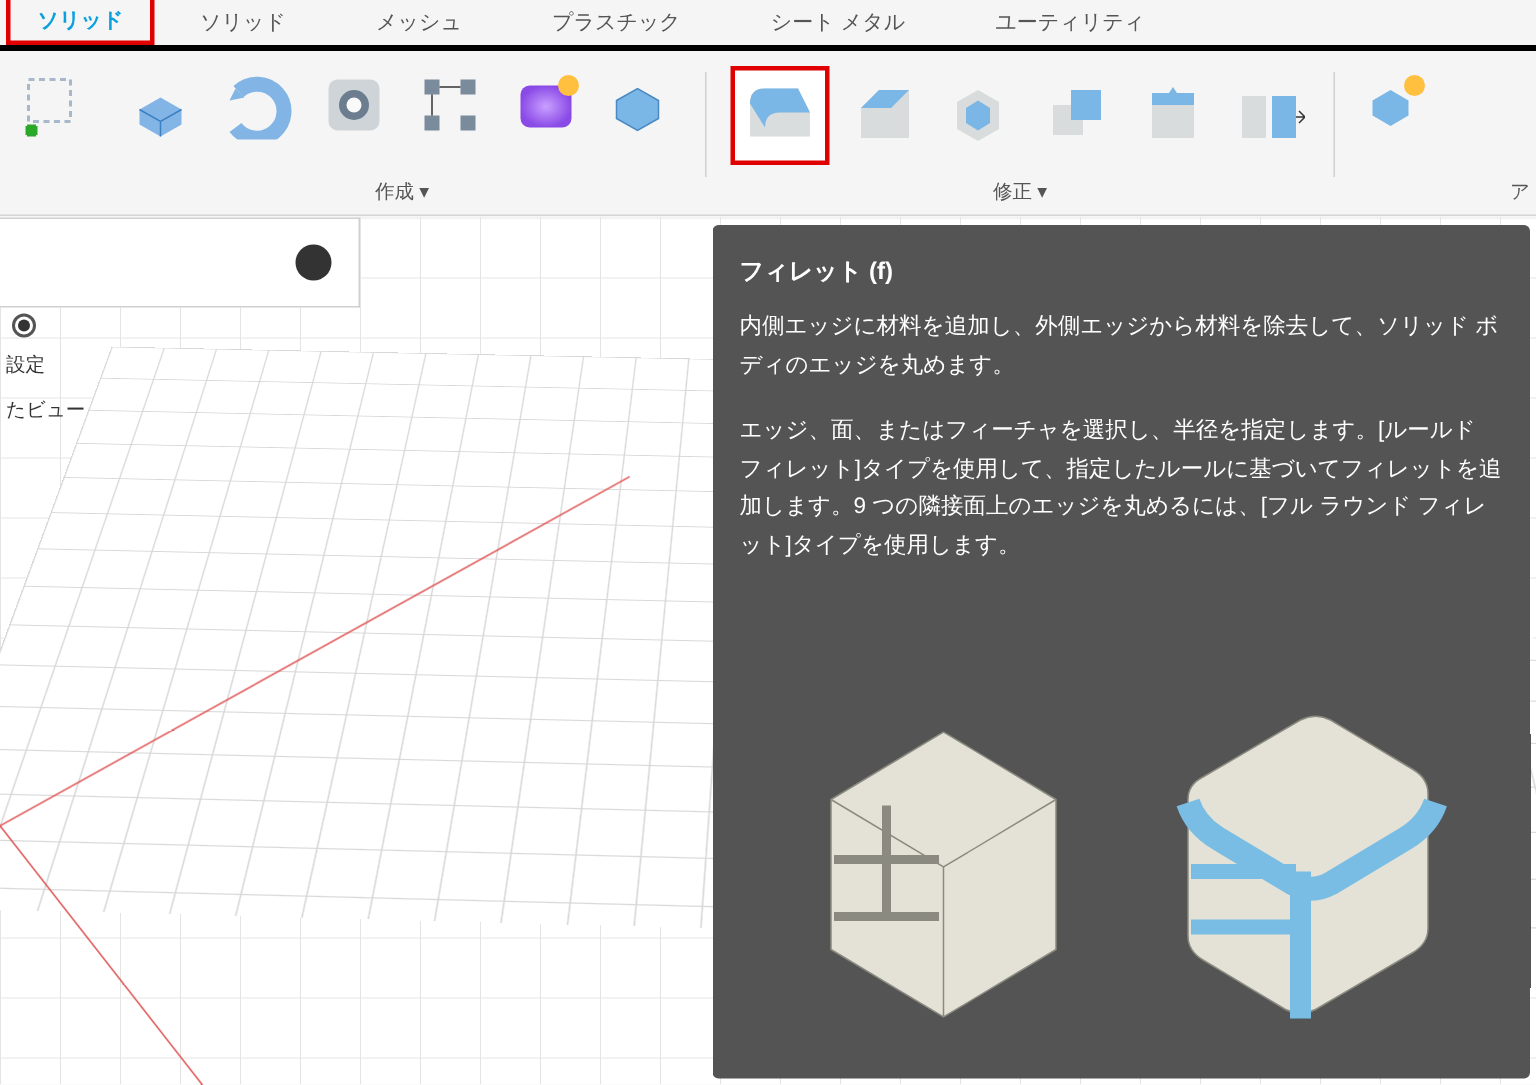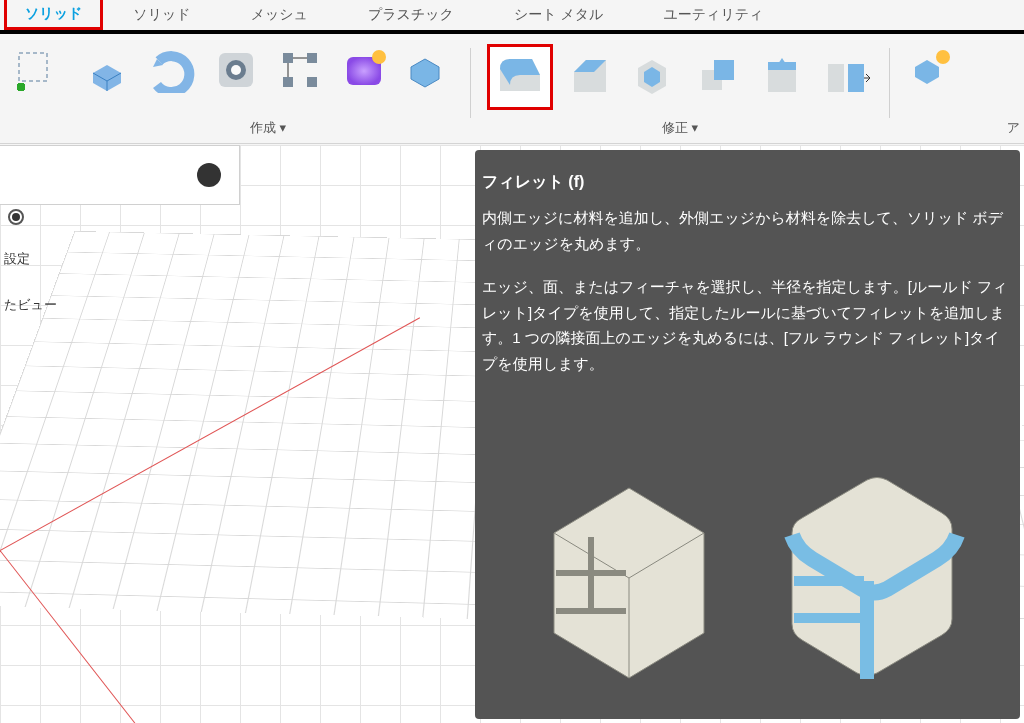--- a/index.html
+++ b/index.html
@@ -94,21 +94,21 @@
     background: #333;
   }
   .side-items {
     position: absolute;
     left: 0; top: 205px;
     width: 62px;
     font-size: 13px;
     color: #333;
   }
   .side-items div {
-    padding: 6px 4px; border-bottom: 0; margin-top: 16px;
+    padding: 6px 4px; border-bottom: 0;
   }
   .radio-dot {
     width: 16px; height:16px; border-radius:50%;
     border:2px solid #555; display:inline-block;
     margin: 4px 0 0 8px;
   }
   .radio-dot::after{
     content:""; width:8px;height:8px;border-radius:50%;
     background:#333; display:block; margin:2px;
   }
@@ -145,21 +145,21 @@
   }
 
   
   .tooltip {
     position: absolute;
     left: 475px; top: 150px;
     right: 4px;
     bottom: 4px;
     background: #545454;
     color: #fff;
-    padding: 18px 7px;
+    padding: 18px 18px;
     border-radius: 4px;
     font-size: 15px;
     line-height: 1.7;
   }
   .tooltip h3 {
     font-size: 16px; font-weight: 600;
     margin-bottom: 10px;
   }
   .tooltip .blurb { margin-bottom: 18px; }
   .tooltip-imgs {
@@ -323,21 +323,21 @@
 </div>
 <div class="side-items">
   <span class="radio-dot"></span>
   <div>設定</div>
   <div>たビュー</div>
 </div>
 
 <div class="tooltip">
   <h3>フィレット (f)</h3>
   <p class="blurb">内側エッジに材料を追加し、外側エッジから材料を除去して、ソリッド ボディのエッジを丸めます。</p>
-  <p class="blurb">エッジ、面、またはフィーチャを選択し、半径を指定します。[ルールド フィレット]タイプを使用して、指定したルールに基づいてフィレットを追加します。1 つの隣接面上のエッジを丸めるには、[フル ラウンド フィレット]タイプを使用します。</p>
+  <p class="blurb">エッジ、面、またはフィーチャを選択し、半径を指定します。[ルールド フィレット]タイプを使用して、指定したルールに基づいてフィレットを追加します。9 つの隣接面上のエッジを丸めるには、[フル ラウンド フィレット]タイプを使用します。</p>
 
   <div class="tooltip-imgs">
     <svg width="210" height="230">
       <path d="M30 70 l75 -45 l75 45 l0 100 l-75 45 l-75 -45 z" fill="#e4e2d6" stroke="#8a8a80"></path>
       <path d="M30 70 l75 45 l75 -45 M105 115 v100" stroke="#8a8a80" fill="none"></path>
       <path d="M32 110 h70 M32 148 h70 M67 74 v72" stroke="#8a8a80" stroke-width="6" fill="none"></path>
     </svg>
     <svg width="210" height="230">
       <path d="M30 70 q0 -10 10 -15 l65 -38 q10 -5 20 0 l55 33 q10 6 10 16 v90 q0 10 -10 16 l-65 38 q-10 5 -20 0 l-55 -33 q-10 -6 -10 -16 z" fill="#e4e2d6" stroke="#8a8a80"></path>
       <path d="M30 72 q5 15 20 24 l50 30 q12 7 25 0 l50 -30 q15 -9 20 -24" fill="none" stroke="#79bde4" stroke-width="16"></path>

